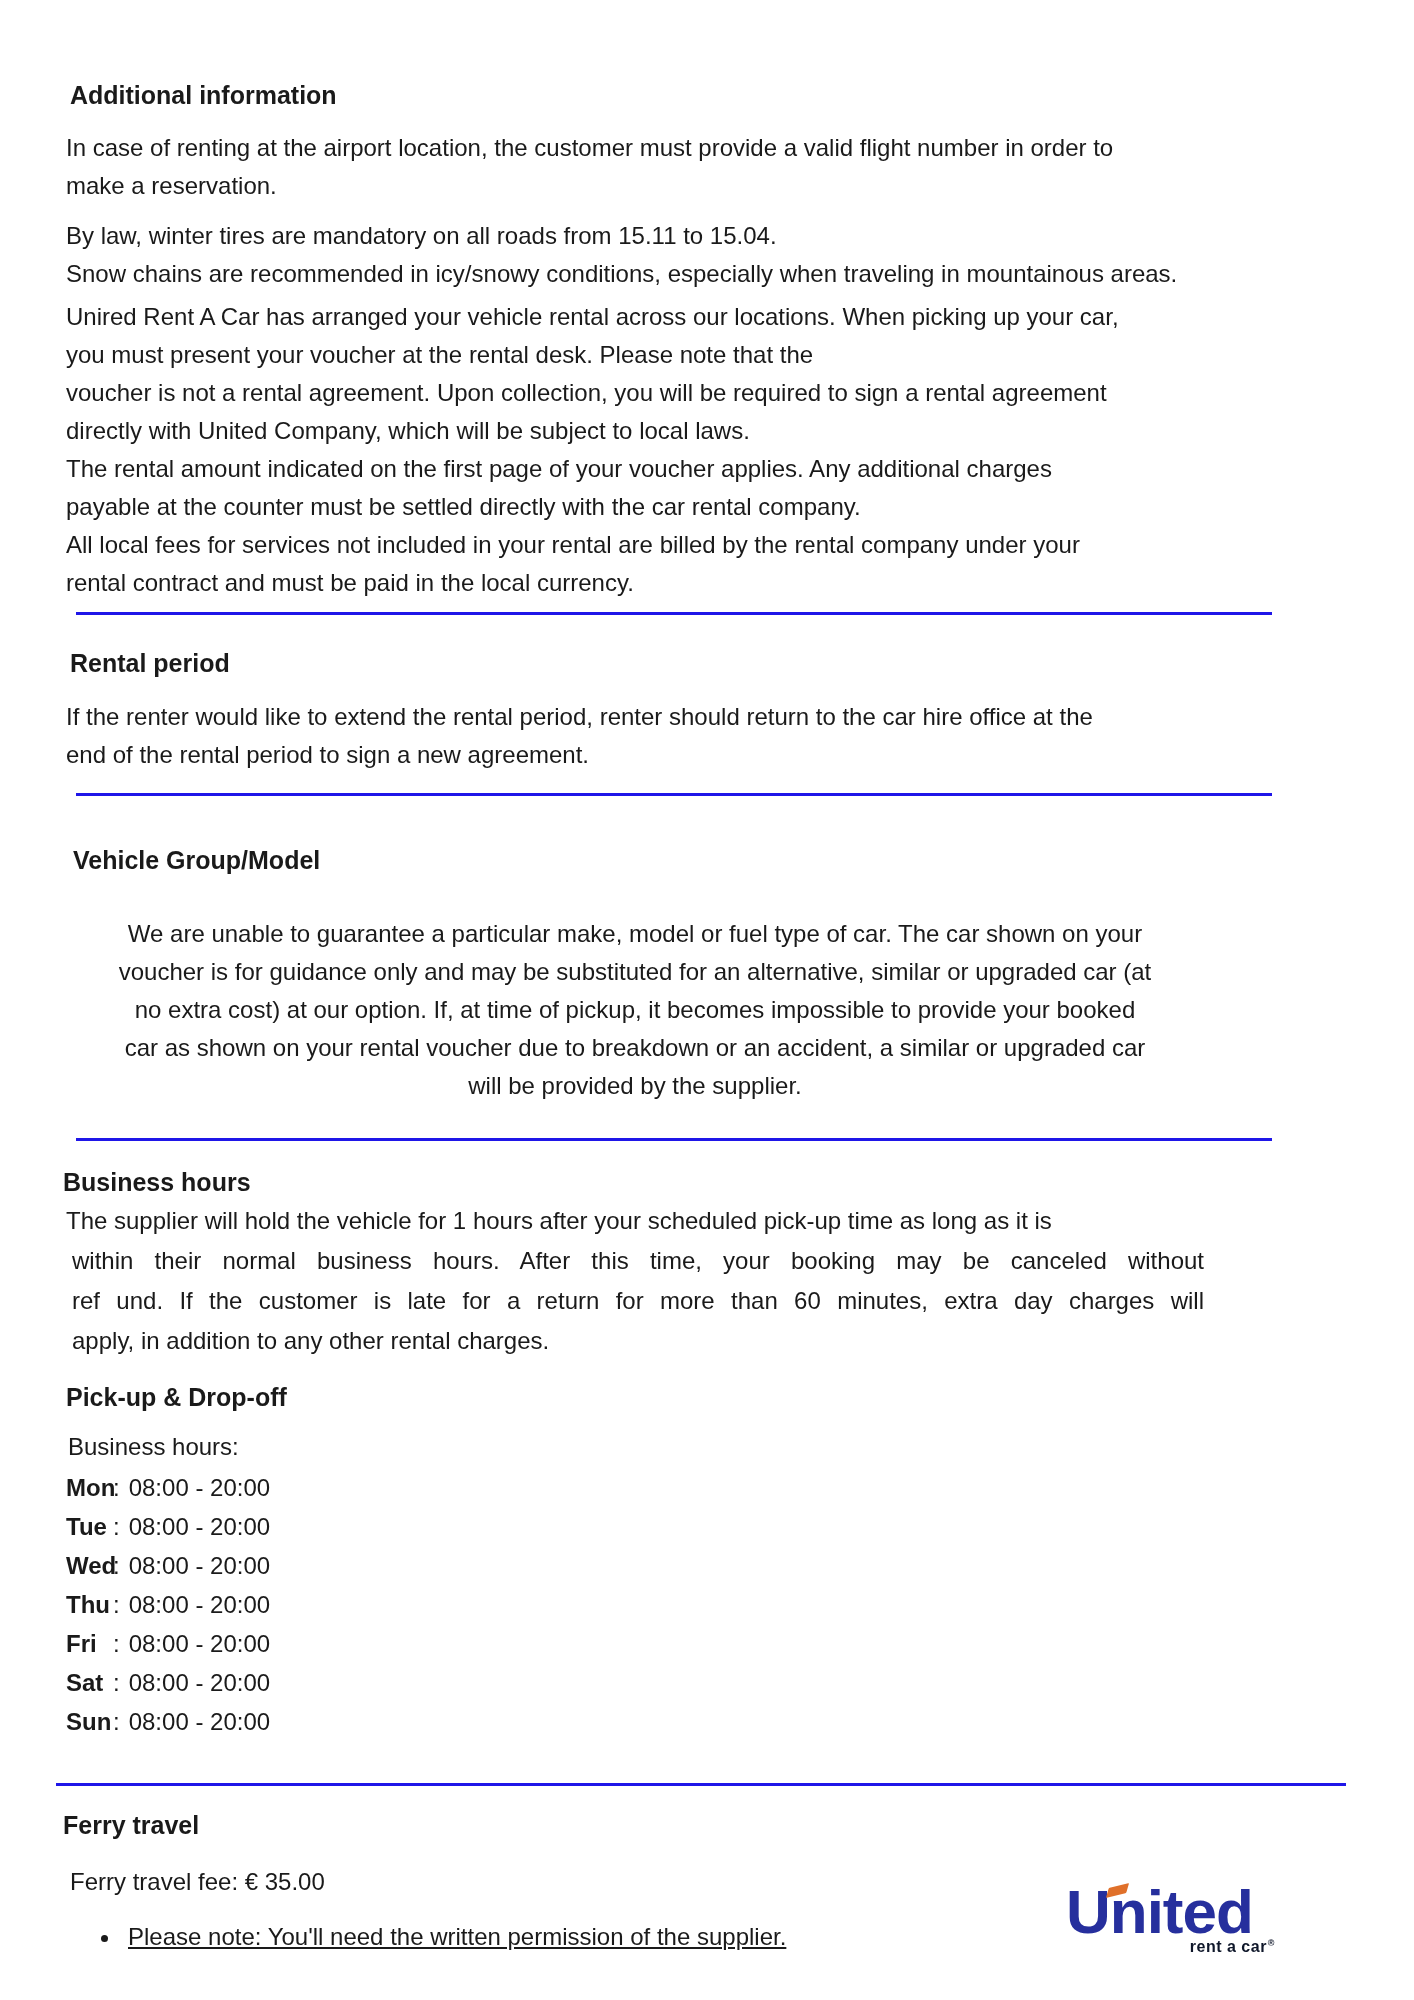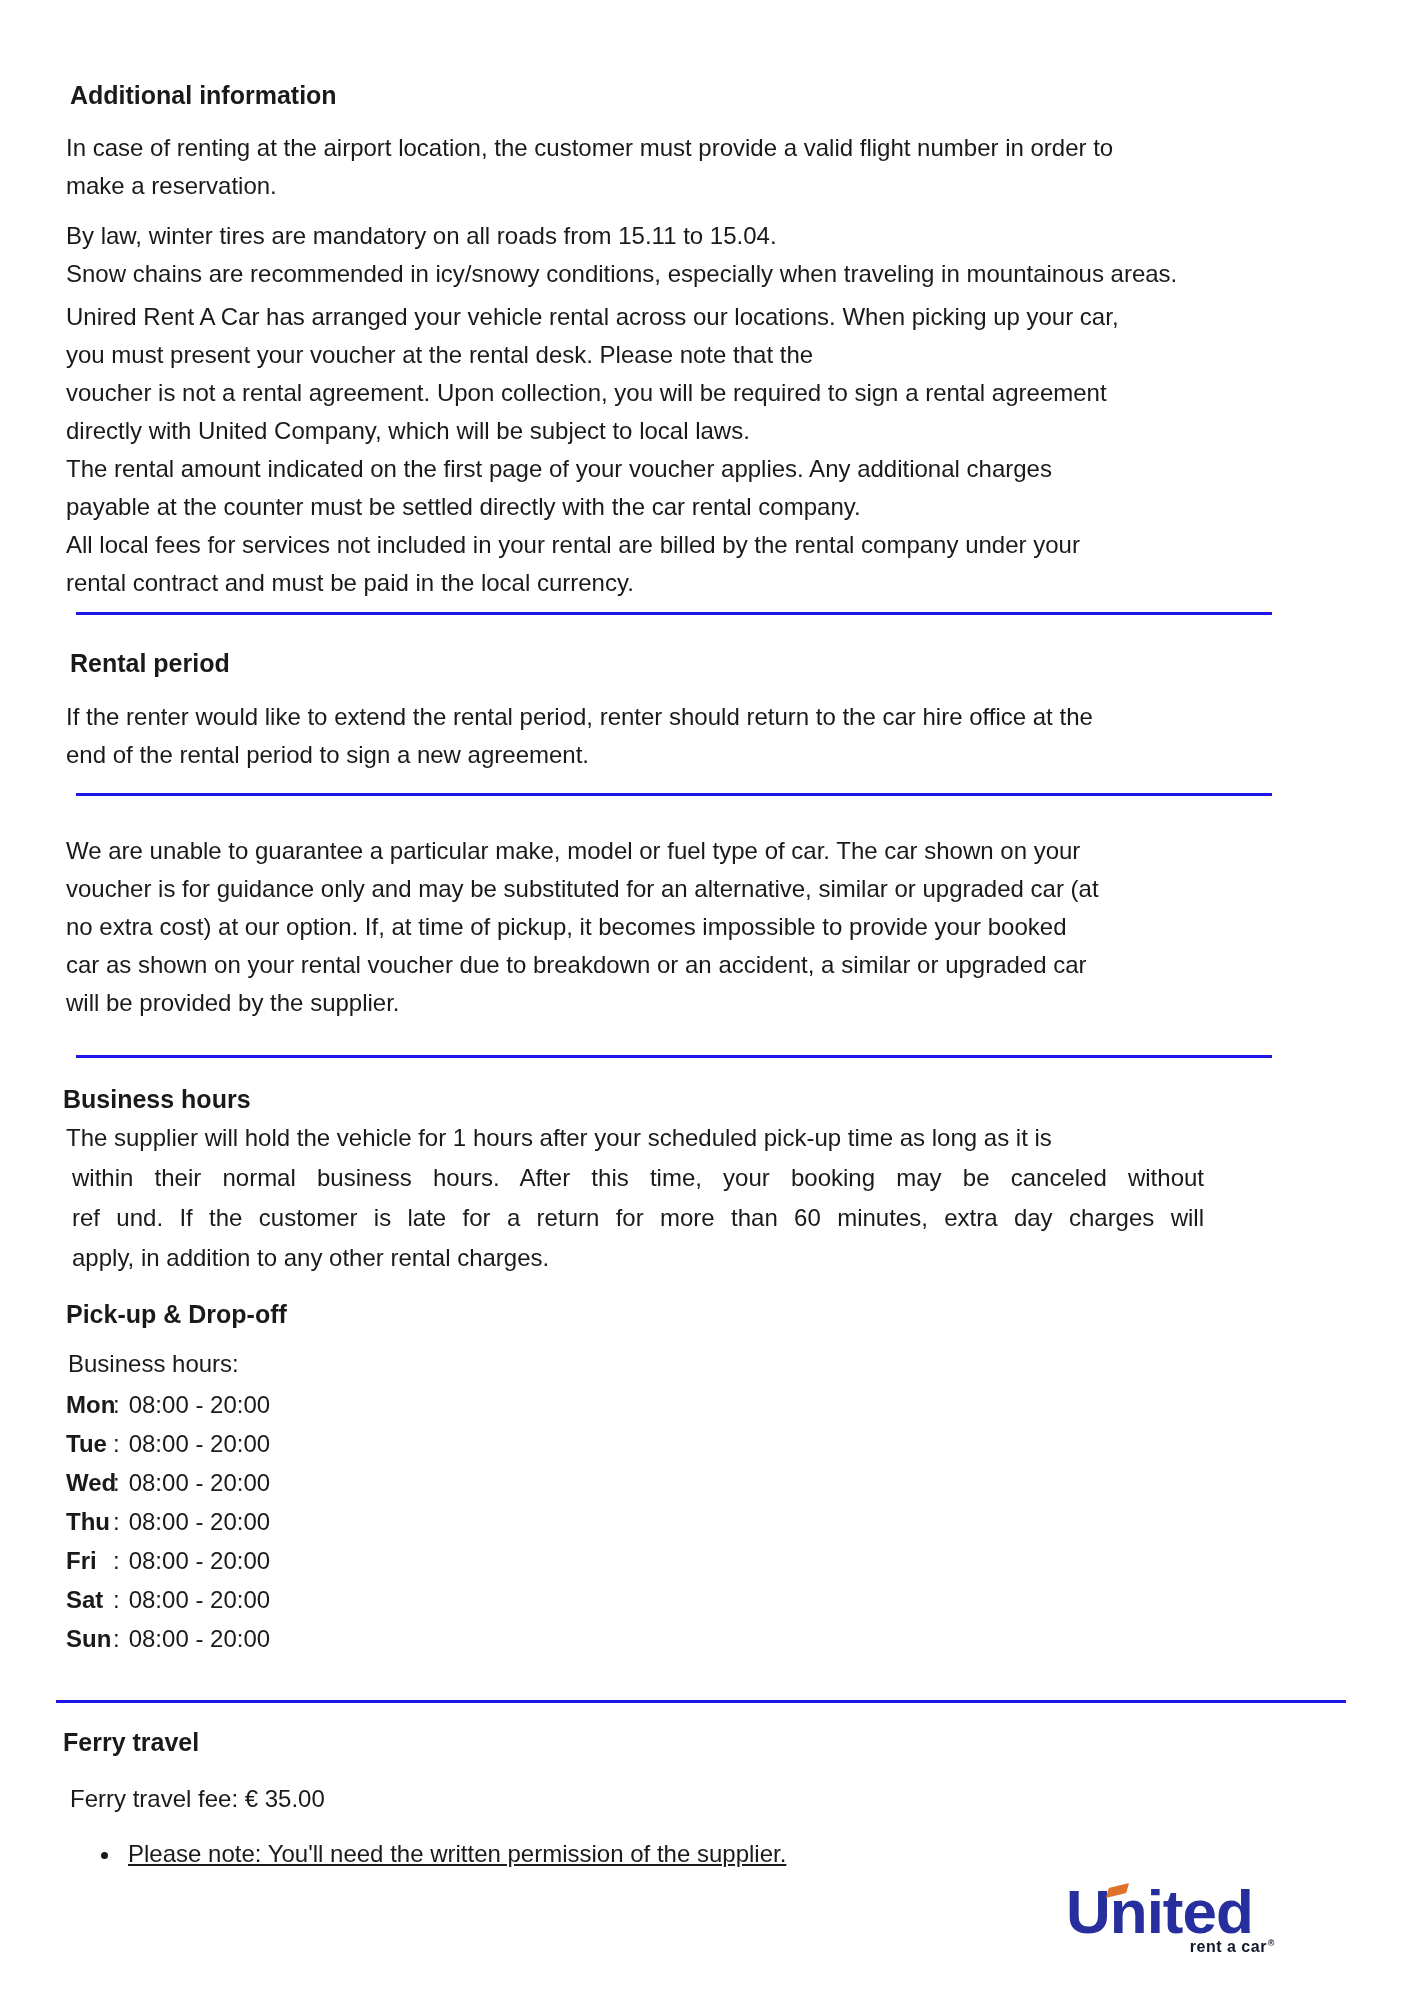--- a/index.html
+++ b/index.html
@@ -40,21 +40,21 @@
   
   .h-additional { padding-left: 4px; }
   .p-flight     { margin-top: 15px; }
   .p-winter     { margin-top: 12px; }
   .p-voucher    { margin-top: 5px; }
   .rule-1       { margin-top: 10px; }
   .h-rental     { margin-top: 29px; padding-left: 4px; }
   .p-rental     { margin-top: 16px; }
   .rule-2       { margin-top: 19px; }
   .h-vehicle    { margin-top: 45px; padding-left: 7px; }
-  .p-vehicle    { margin-top: 36px; }
+  .p-vehicle    { margin-top: 36px; text-align: center; }
   .rule-3       { margin-top: 33px; }
   .h-business   { margin-top: 22px; margin-left: -3px; }
   .biz-par      { max-width: 1268px; font-size: 24px; line-height: 40px; }
   .biz-line1    { }
   .biz-mid      { padding-left: 6px; text-align: justify; text-align-last: justify; white-space: pre-line; }
   .biz-last     { padding-left: 6px; }
   .h-pickup     { margin-top: 17px; }
   .pickup-label { margin-top: 12px; padding-left: 2px; font-size: 24px; line-height: 38px; }
   .days         { margin-top: 2px; }
   .day-row      { font-size: 24px; line-height: 39px; }
@@ -126,20 +126,21 @@
 rental contract and must be paid in the local currency.</div>
 
   <hr class="rule rule-1">
 
   <div class="h h-rental">Rental period</div>
   <div class="p p-rental">If the renter would like to extend the rental period, renter should return to the car hire office at the
 end of the rental period to sign a new agreement.</div>
 
   <hr class="rule rule-2">
 
+  <div class="h h-vehicle">Vehicle Group/Model</div>
   <div class="p p-vehicle">We are unable to guarantee a particular make, model or fuel type of car. The car shown on your
 voucher is for guidance only and may be substituted for an alternative, similar or upgraded car (at
 no extra cost) at our option. If, at time of pickup, it becomes impossible to provide your booked
 car as shown on your rental voucher due to breakdown or an accident, a similar or upgraded car
 will be provided by the supplier.</div>
 
   <hr class="rule rule-3">
 
   <div class="h h-business">Business hours</div>
   <div class="biz-par">

